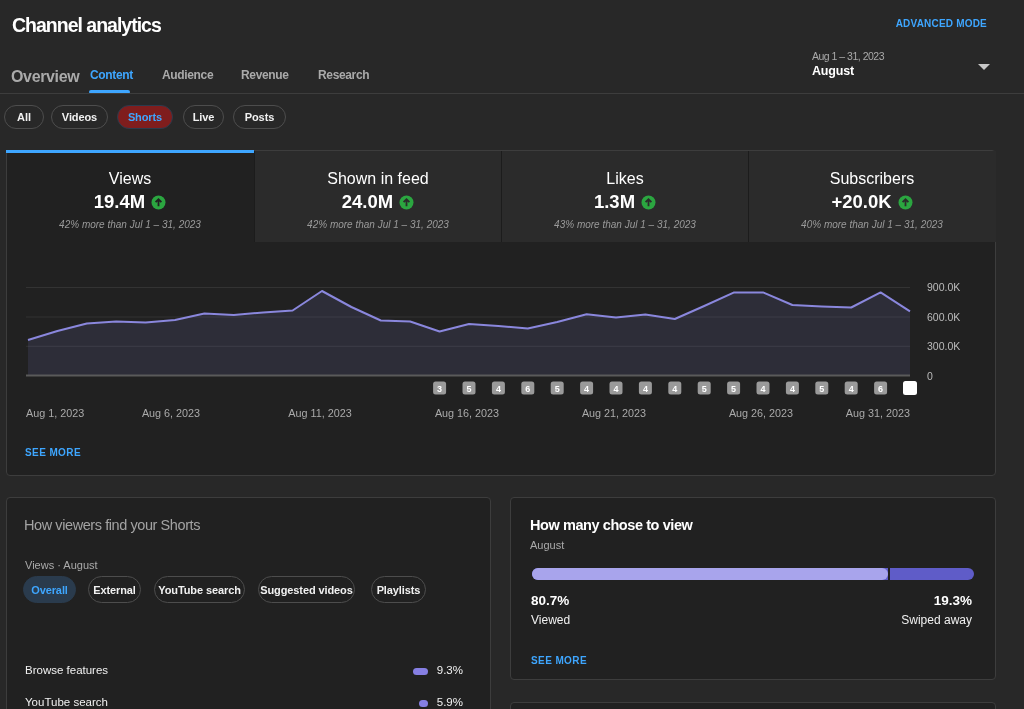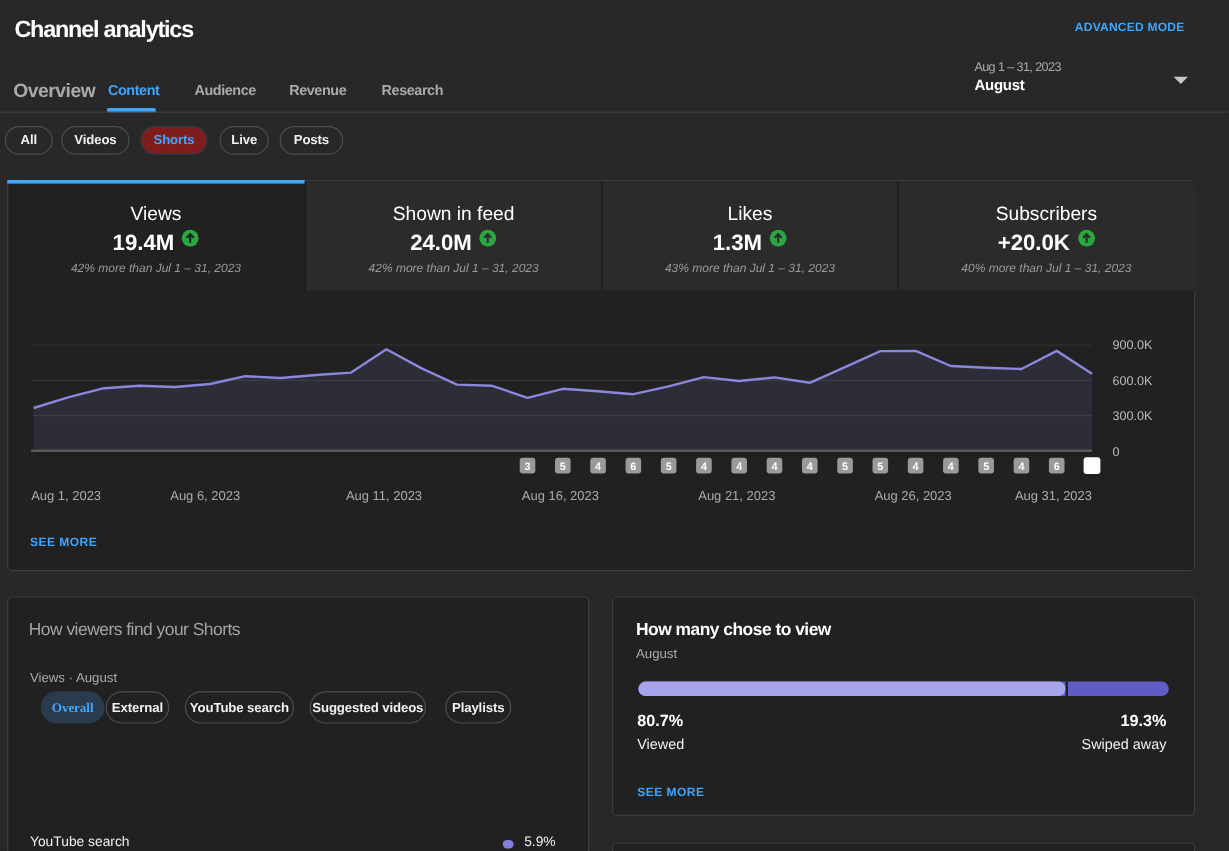--- a/index.html
+++ b/index.html
@@ -88,21 +88,21 @@
         <svg width="15" height="15" viewBox="0 0 15 15">
           <circle cx="7.5" cy="7.5" r="7" fill="#2ba640"></circle>
           <path d="M7.5 11.2 V4.6 M4.6 7.2 L7.5 4.3 L10.4 7.2" stroke="#2b2b2b" stroke-width="1.8" fill="none"></path>
         </svg>
       </div>
     <div class="mnote">40% more than Jul 1 – 31, 2023</div>
   </div>
   <style>
     .metric { position:absolute; top:150px; width:248px; height:92px; text-align:center; }
     .mlabel { margin-top:20px; font-size:16px; color:#ffffff; }
-    .mnum { margin-top:3px; font-size:18.5px; font-weight:bold; color:#fff; display:flex; align-items:flex-start; justify-content:center; gap:6px; }
+    .mnum { margin-top:3px; font-size:18.5px; font-weight:bold; color:#fff; display:flex; align-items:center; justify-content:center; gap:6px; }
     .mnote { margin-top:6px; font-size:10px; font-style:italic; color:#9a9a9a; }
   </style>
 
   <svg class="abs" style="left:0;top:242px;" width="1000" height="190" viewBox="0 242 1000 190">
 
     <line x1="26" y1="287.5" x2="910" y2="287.5" stroke="#333333" stroke-width="1"></line>
     <line x1="26" y1="317" x2="910" y2="317" stroke="#333333" stroke-width="1"></line>
     <line x1="26" y1="346.3" x2="910" y2="346.3" stroke="#333333" stroke-width="1"></line>
     <polygon fill="rgba(133,128,219,0.13)" points="28,340 57.4,331 86.8,323.5 116.2,321.5 145.6,322.5 175,320 204.4,313.5 233.8,315 263.2,312.5 292.6,310.5 322,291 351.4,307 380.8,320.5 410.2,321.5 439.6,331.5 469,324 498.4,326 527.8,328.5 557.2,322 586.6,314.3 616,317.5 645.4,314.5 674.8,319 704.2,306 733.6,292.6 763,292.4 792.4,305 821.8,306.5 851.2,307.5 880.6,292.4 910,311.4 910,375.6 28,375.6"></polygon>
     <polyline fill="none" stroke="#8a87dd" stroke-width="2" stroke-linejoin="round" points="28,340 57.4,331 86.8,323.5 116.2,321.5 145.6,322.5 175,320 204.4,313.5 233.8,315 263.2,312.5 292.6,310.5 322,291 351.4,307 380.8,320.5 410.2,321.5 439.6,331.5 469,324 498.4,326 527.8,328.5 557.2,322 586.6,314.3 616,317.5 645.4,314.5 674.8,319 704.2,306 733.6,292.6 763,292.4 792.4,305 821.8,306.5 851.2,307.5 880.6,292.4 910,311.4"></polyline>
@@ -160,25 +160,30 @@
       <text x="761" y="417" text-anchor="middle">Aug 26, 2023</text>
       <text x="910" y="417" text-anchor="end">Aug 31, 2023</text>
     </g>
   </svg>
 
   <div class="abs blue" style="left:25px;top:447px;font-size:10px;font-weight:bold;letter-spacing:0.4px;">SEE MORE</div>
 
   <div class="abs" style="left:6px;top:497px;width:485px;height:260px;background:#212121;border:1px solid #3d3d3d;border-radius:4px;">
     <div class="abs" style="left:17px;top:19px;font-size:14.5px;font-weight:normal;letter-spacing:-0.42px;color:#a3a3a3;">How viewers find your Shorts</div>
     <div class="abs gray" style="left:18px;top:41px;font-size:11px;margin-top:20px;">Views · August</div>
-    <span class="pill2 pill2-active" style="left:27px;width:53px;font-family:Liberation Serif, serif;">Overall</span>
+    <span class="pill2 pill2-active" style="left:16px;width:53px;">Overall</span>
     <span class="pill2" style="left:81px;width:53px;">External</span>
     <span class="pill2" style="left:147px;width:91px;">YouTube search</span>
     <span class="pill2" style="left:251px;width:97px;">Suggested videos</span>
     <span class="pill2" style="left:364px;width:55px;">Playlists</span>
+    <div class="row" style="top:166px;">
+        <span class="rlabel">Browse features</span>
+        <span class="rbar" style="left:406px;width:15px;"></span>
+        <span class="rpct">9.3%</span>
+      </div>
     <div class="row" style="top:198px;">
         <span class="rlabel">YouTube search</span>
         <span class="rbar" style="left:412px;width:9px;"></span>
         <span class="rpct">5.9%</span>
       </div>
   </div>
   <style>
     .pill2 { position:absolute; top:78px; height:27px; border:1px solid #4d4d4d; border-radius:14px;
       color:#f1f1f1; font-size:11px; font-weight:bold; letter-spacing:-0.1px; white-space:nowrap; display:flex; align-items:center; justify-content:center; }
     .pill2-active { background:#2a3b4d; border-color:#2a3b4d; color:#3ea6ff; }

